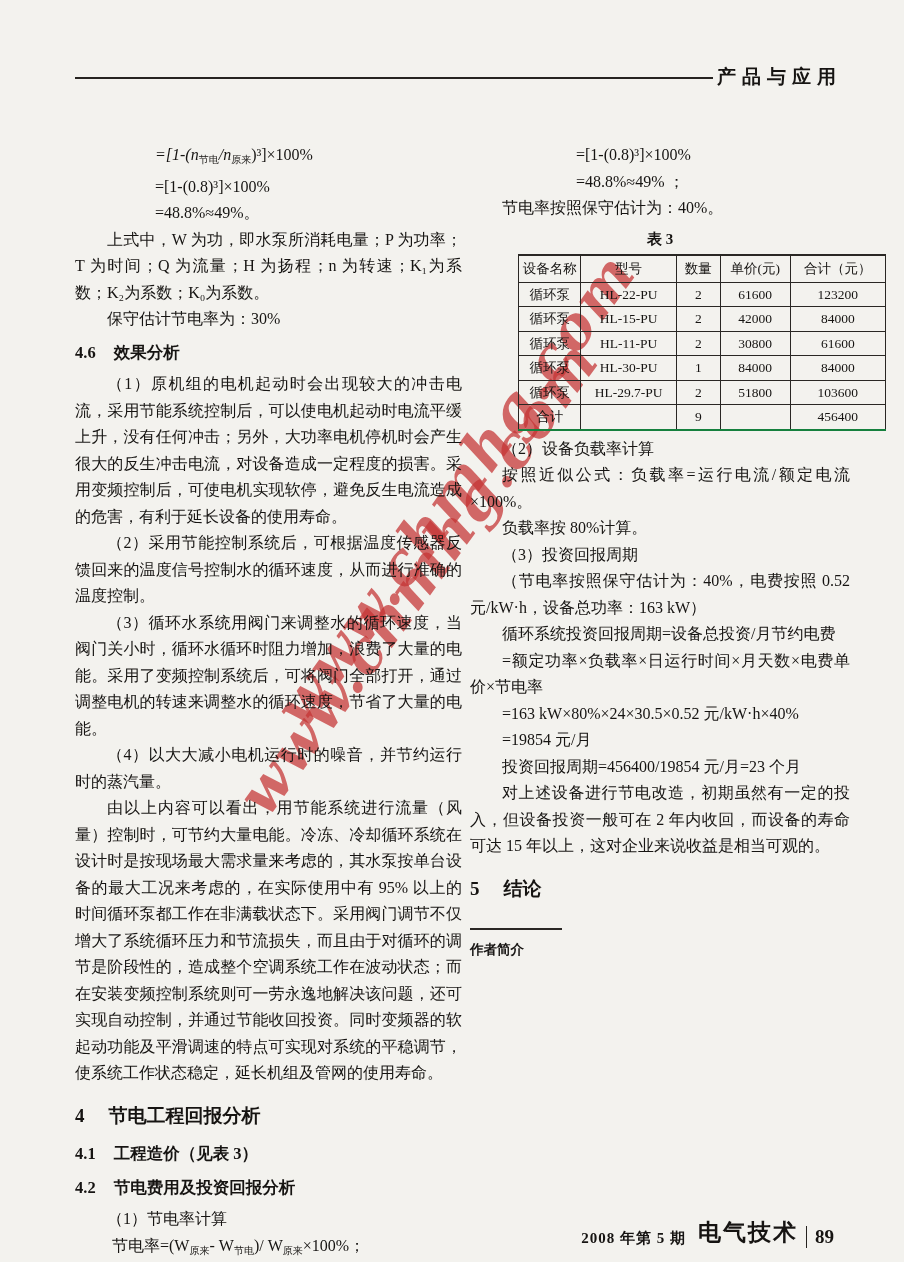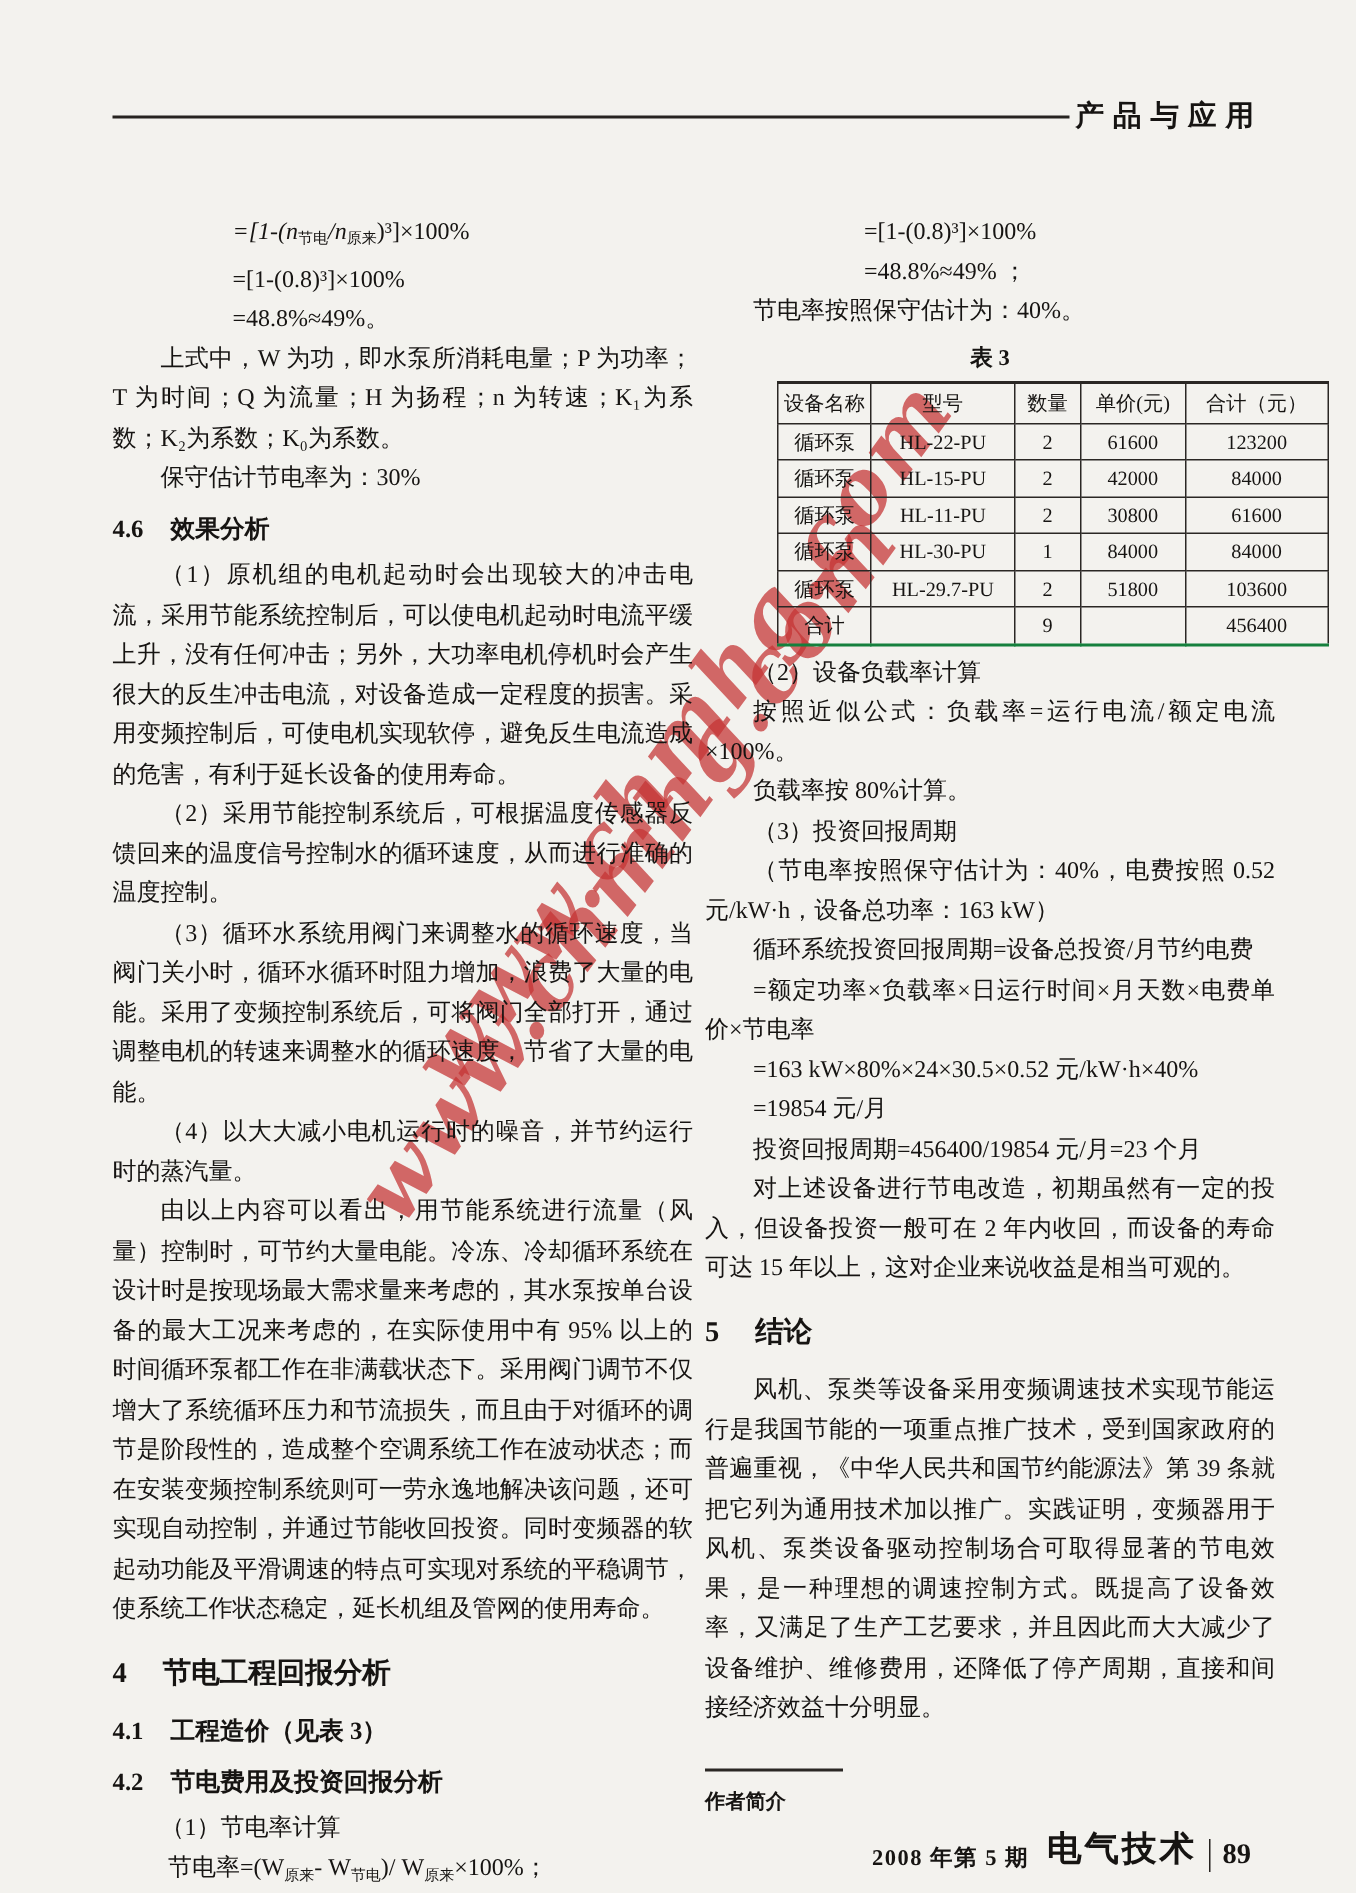--- a/index.html
+++ b/index.html
@@ -222,21 +222,20 @@
     <p class="hang">=额定功率×负载率×日运行时间×月天数×电费单价×节电率</p>
     <p class="hang">=163 kW×80%×24×30.5×0.52 元/kW·h×40%</p>
     <p class="hang">=19854 元/月</p>
     <p class="hang">投资回报周期=456400/19854 元/月=23 个月</p>
     <p class="body-para">对上述设备进行节电改造，初期虽然有一定的投入，但设备投资一般可在 2 年内收回，而设备的寿命可达 15 年以上，这对企业来说收益是相当可观的。</p>
 
     <p class="h-main">
       <span class="h-num">5</span><span>结论</span>
     </p>
 
-    <p class="body-para">风机、泵类等设备采用变频调速技术实现节能运行是我国节能的一项重点推广技术，受到国家政府的普遍重视，《中华人民共和国节约能源法》第 39 条就把它列为通用技术加以推广。实践证明，变频器用于风机、泵类设备驱动控制场合可取得显著的节电效果，是一种理想的调速控制方式。既提高了设备效率，又满足了生产工艺要求，并且因此而大大减少了设备维护、维修费用，还降低了停产周期，直接和间接经济效益十分明显。</p>
 
     <div class="author-box">
       <div class="author-rule"></div>
       <div class="author-label">作者简介</div>
 
     </div>
   </div>
 
   <div class="footer">
     <span class="footer-issue">2008 年第 5 期</span>

